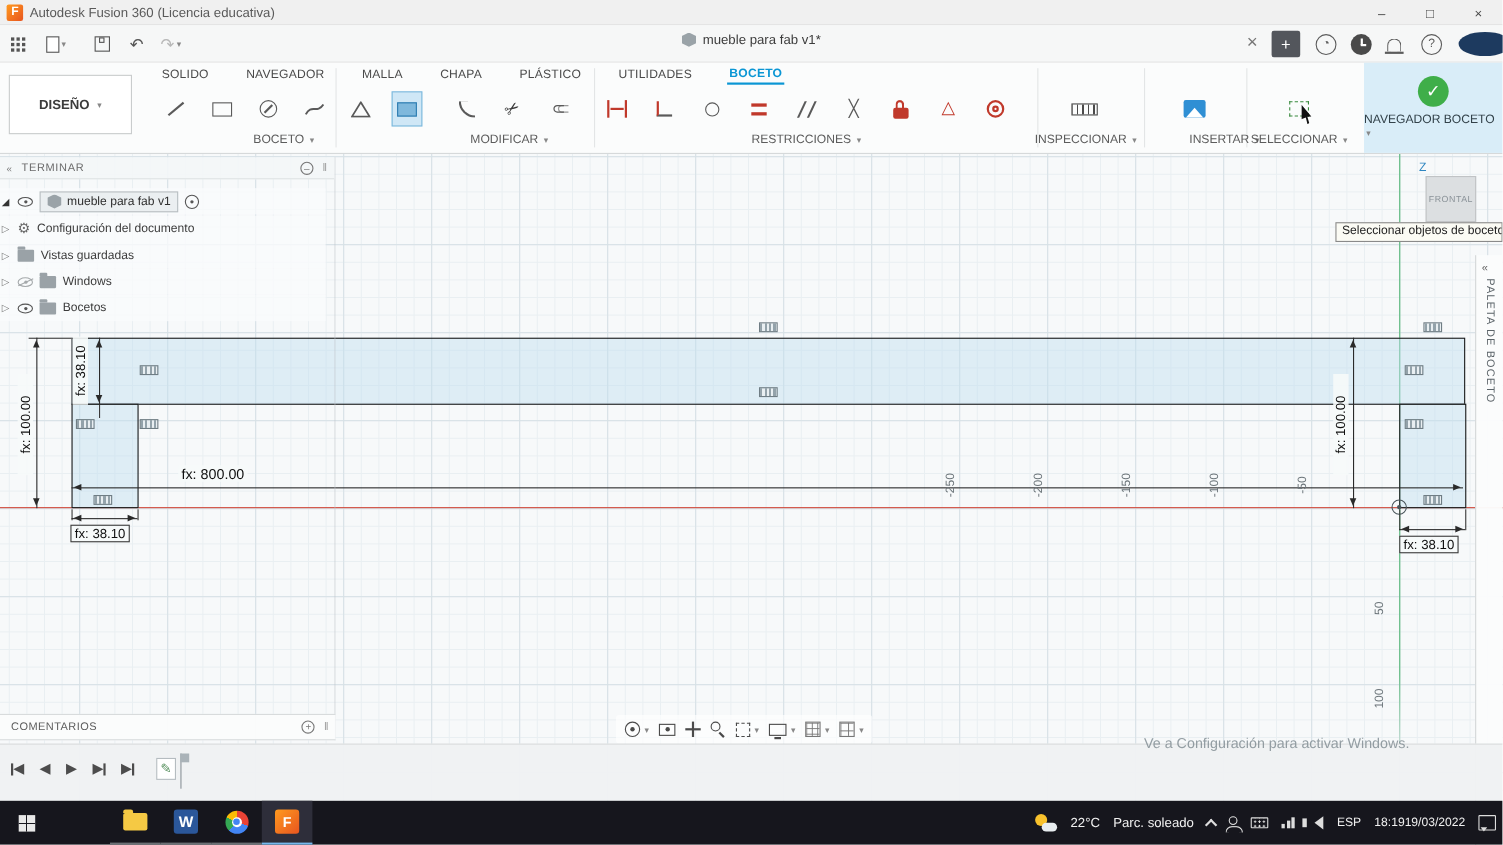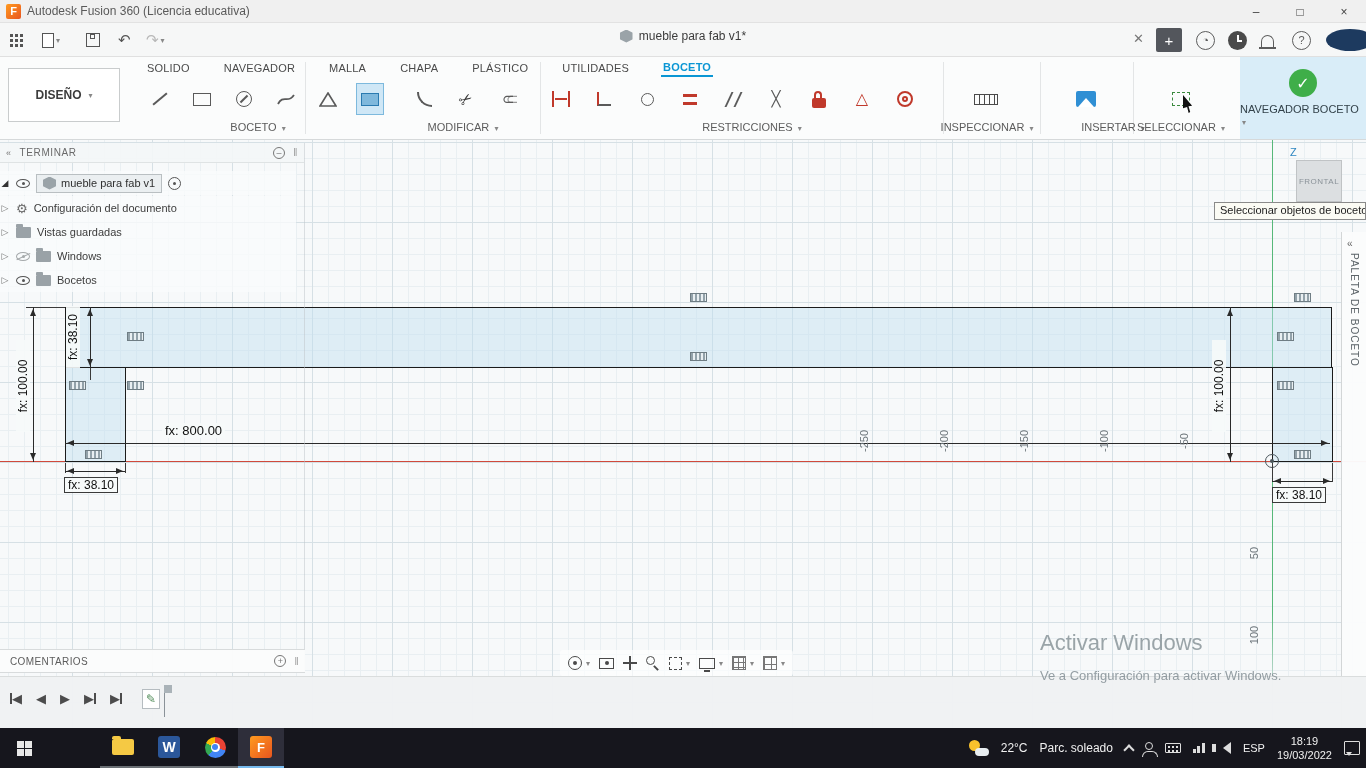--- a/index.html
+++ b/index.html
@@ -182,21 +182,21 @@
   .sun-cloud b{position:absolute;right:0;bottom:0;width:14px;height:8px;border-radius:5px;background:#e8edf0;}
   .tray-chev{width:8px;height:8px;border-left:2px solid #ddd;border-top:2px solid #ddd;transform:rotate(45deg);margin-top:3px;}
   .person{width:8px;height:8px;border-radius:50%;border:1.5px solid #ddd;position:relative;margin-bottom:4px;}
   .person::after{content:"";position:absolute;left:-4px;top:8px;width:14px;height:5px;border:1.5px solid #ddd;border-bottom:none;border-radius:6px 6px 0 0;}
   .kbd{width:16px;height:10px;border:1.4px solid #ddd;border-radius:1px;background-image:radial-gradient(#ddd 1px,transparent 1px);background-size:4px 4px;background-position:1px 1px;}
   .netbars{display:flex;align-items:flex-end;gap:1.5px;}
   .netbars i{width:3px;background:#ddd;}
   .spk{width:0;height:0;border:6px solid transparent;border-right:8px solid #ddd;position:relative;}
   .spk::before{content:"";position:absolute;left:-11px;top:-4px;width:4px;height:8px;background:#ddd;}
   .tray-txt{font-size:12px;color:#f0f0f0;}
-  .clockblk{display:flex;flex-direction:column;align-items:center;font-size:11px;line-height:1.3;color:#f0f0f0;}
+  .clockblk{display:flex;flex-direction:row;align-items:center;font-size:11px;line-height:1.3;color:#f0f0f0;}
   .notif{width:16px;height:14px;border:1.5px solid #ddd;border-radius:1px;position:relative;}
   .notif::after{content:"";position:absolute;left:1px;bottom:-5px;width:0;height:0;border:3px solid transparent;border-top:4px solid #ddd;}
 </style>
 </head>
 <body>
 
 <div id="app">
 
   <div class="titlebar">
     <span class="fusion-mini">F</span>
@@ -367,21 +367,21 @@
     </div>
 
     <div class="gsep" style="left:305px"></div>
     <div class="gsep" style="left:540px"></div>
     <div class="gsep" style="left:943px"></div>
     <div class="gsep" style="left:1040px"></div>
     <div class="gsep" style="left:1133px"></div>
 
     <div class="glabel" style="left:258px"><span>BOCETO</span> <span class="caret">▾</span></div>
     <div class="glabel" style="left:463px"><span>MODIFICAR</span> <span class="caret">▾</span></div>
-    <div class="glabel" style="left:752px"><span>RESTRICCIONES</span> <span class="caret">▾</span></div>
+    <div class="glabel" style="left:733px"><span>RESTRICCIONES</span> <span class="caret">▾</span></div>
     <div class="glabel" style="left:987px"><span>INSPECCIONAR</span> <span class="caret">▾</span></div>
     <div class="glabel" style="left:1113px"><span>INSERTAR</span> <span class="caret">▾</span></div>
     <div class="glabel" style="left:1181px"><span>SELECCIONAR</span> <span class="caret">▾</span></div>
 
     <div class="terminar">
       <span class="finish-ico">✓</span>
       <span class="lbl"><span>NAVEGADOR BOCETO</span> <span class="caret">▾</span></span>
     </div>
   </div>
 
@@ -497,21 +497,20 @@
       <span class="tl-btn" style="left:60px">▶</span>
       <span class="tl-btn" style="left:84px">▶<span class="tl-bar"></span></span>
       <span class="tl-btn" style="left:110px">▶<span class="tl-bar"></span></span>
       <span class="tl-marker">✎</span>
       <span class="playhead">
           <i></i>
         </span>
 
     </div>
 
-    <div class="wm1">Activar Windows</div>
     <div class="wm2">Ve a Configuración para activar Windows.</div>
   </div>
 
   <div class="navigator">
     <div class="nav-head">
       <span style="margin:0 8px 0 6px;font-size:9px;color:#777">«</span>
       <span>TERMINAR</span>
       <span style="margin-left:auto;margin-right:8px" class="plus-ico">–</span>
       <span style="margin-right:6px;color:#999;font-size:10px">‖</span>
     </div>

